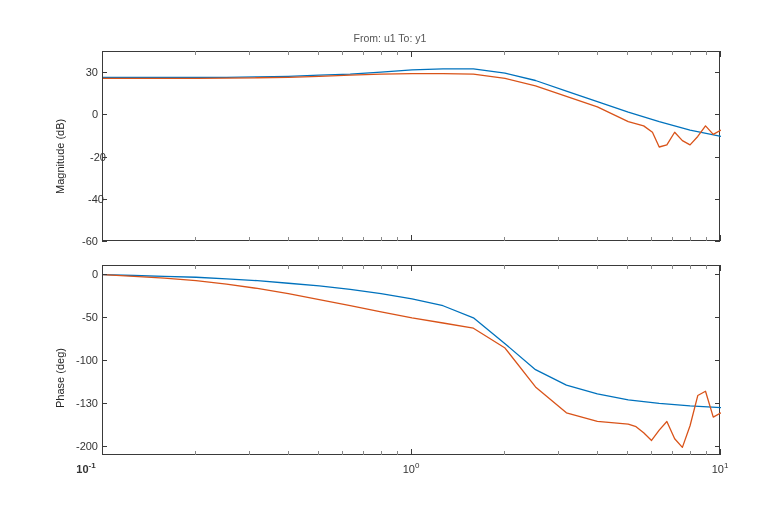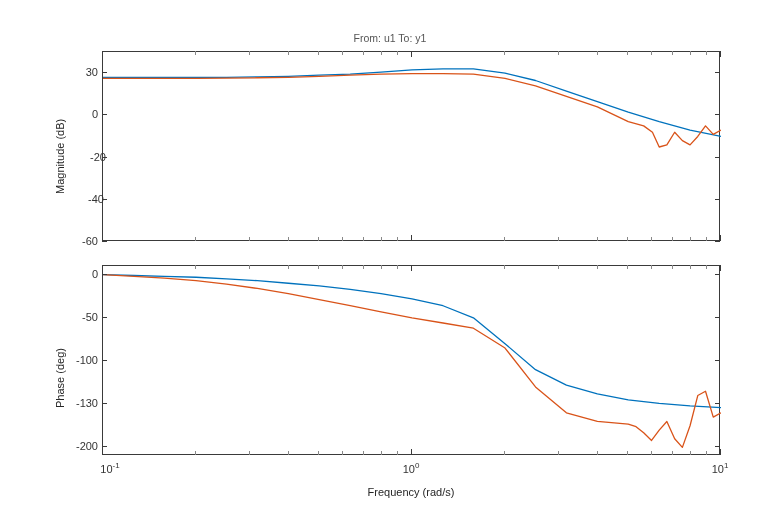--- a/index.html
+++ b/index.html
@@ -84,21 +84,20 @@
   <div class="ylabel" style="left:10px; top:138px; width:100px;">Magnitude (dB)</div>
 
   <div class="axes" id="axPh" style="left:102px; top:265px; width:618px; height:190px;">
     <svg id="svgPh" width="618" height="190">
         <path d="M0.00 8.64 L31.01 9.50 L61.39 10.36 L93.02 11.23 L123.50 12.95 L154.40 14.68 L185.36 17.27 L216.25 19.86 L247.21 23.32 L278.04 27.64 L309.00 32.82 L340.01 39.73 L370.39 51.82 L402.02 77.73 L432.50 103.64 L463.40 119.18 L494.36 127.82 L525.25 133.86 L556.21 137.32 L587.04 139.91 L618.00 141.64 " fill="none" stroke="#0072BD" stroke-width="1.3" stroke-linejoin="round"></path>
         <path d="M0.00 8.64 L31.01 10.36 L61.39 12.09 L93.02 14.68 L123.50 18.14 L154.40 22.45 L185.36 27.64 L216.25 33.68 L247.21 39.73 L278.04 45.77 L309.00 51.82 L340.01 57.00 L370.39 62.18 L402.02 82.05 L432.50 120.91 L463.40 146.82 L494.36 155.45 L525.25 158.05 L533.05 160.64 L540.67 166.68 L548.55 174.45 L556.21 164.09 L563.86 155.45 L571.66 172.73 L579.39 181.36 L587.04 159.77 L594.76 129.55 L602.51 125.23 L610.27 151.14 L618.00 146.82 " fill="none" stroke="#D95319" stroke-width="1.3" stroke-linejoin="round"></path>
       </svg>
   </div>
   <div class="ylabel" style="left:10px; top:352px; width:100px;">Phase (deg)</div>
 
-  <div class="xlabel" style="left:102px; top:486px; width:618px;">Frequency (rad/s)</div>
 
   <div id="magYTicks">
       <div class="ytick" style="left: 62px; top: 235px;">-60</div>
       <div class="tick-major" style="left: 102px; top: 241px; width: 5px; height: 1px;"></div>
       <div class="tick-major" style="left: 715px; top: 241px; width: 5px; height: 1px;"></div>
       <div class="ytick" style="left: 68px; top: 192.778px;">-40</div>
       <div class="tick-major" style="left: 102px; top: 198.778px; width: 5px; height: 1px;"></div>
       <div class="tick-major" style="left: 715px; top: 198.778px; width: 5px; height: 1px;"></div>
       <div class="ytick" style="left: 70px; top: 150.556px;">-20</div>
       <div class="tick-major" style="left: 102px; top: 156.556px; width: 5px; height: 1px;"></div>
@@ -121,21 +120,21 @@
       <div class="tick-major" style="left: 102px; top: 360px; width: 5px; height: 1px;"></div>
       <div class="tick-major" style="left: 715px; top: 360px; width: 5px; height: 1px;"></div>
       <div class="ytick" style="left: 62px; top: 310.818px;">-50</div>
       <div class="tick-major" style="left: 102px; top: 316.818px; width: 5px; height: 1px;"></div>
       <div class="tick-major" style="left: 715px; top: 316.818px; width: 5px; height: 1px;"></div>
       <div class="ytick" style="left: 62px; top: 267.636px;">0</div>
       <div class="tick-major" style="left: 102px; top: 273.636px; width: 5px; height: 1px;"></div>
       <div class="tick-major" style="left: 715px; top: 273.636px; width: 5px; height: 1px;"></div>
     </div>
   <div id="xTicks">
-      <div class="xtick" style="left: 95px; top: 461px;">10<sup class="sup">-1</sup></div>
+      <div class="xtick" style="left: 71px; top: 461px; font-weight: bold;">10<sup class="sup">-1</sup></div>
       <div class="xtick" style="left: 396px; top: 461px;">10<sup class="sup">0</sup></div>
       <div class="xtick" style="left: 705px; top: 461px;">10<sup class="sup">1</sup></div>
     </div>
   <div id="minorTicks">
       <div class="tick-minor" style="left: 195.018px; top: 237px; width: 1px; height: 4px;"></div>
       <div class="tick-minor" style="left: 195.018px; top: 51px; width: 1px; height: 4px;"></div>
       <div class="tick-minor" style="left: 195.018px; top: 451px; width: 1px; height: 4px;"></div>
       <div class="tick-minor" style="left: 195.018px; top: 265px; width: 1px; height: 4px;"></div>
       <div class="tick-minor" style="left: 249.43px; top: 237px; width: 1px; height: 4px;"></div>
       <div class="tick-minor" style="left: 249.43px; top: 51px; width: 1px; height: 4px;"></div>

